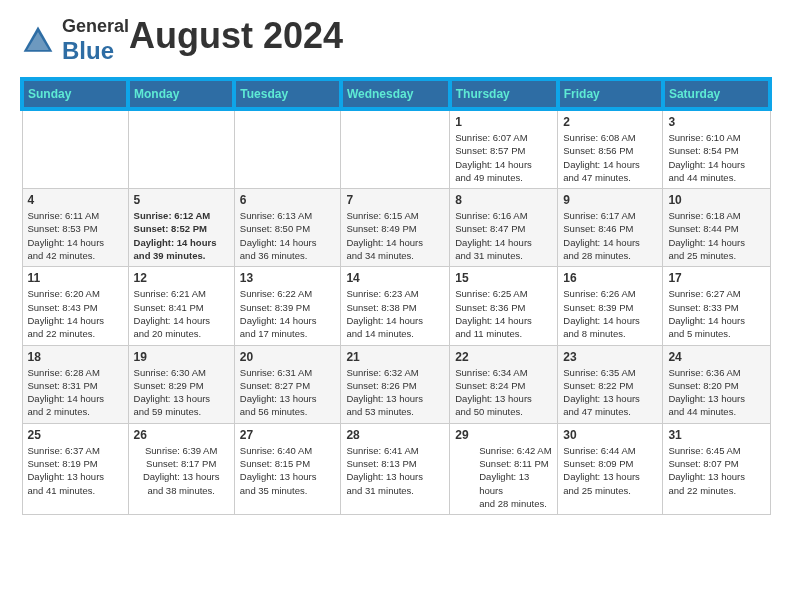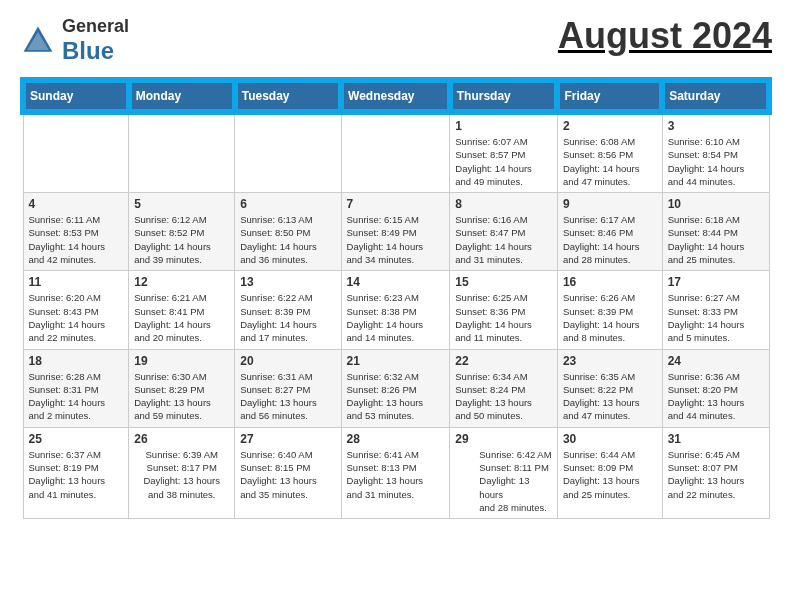--- a/index.html
+++ b/index.html
@@ -1,41 +1,41 @@
 <!DOCTYPE html>
 <html><head>
   <meta charset="utf-8">
   <style>
     * { box-sizing: border-box; margin: 0; padding: 0; }
     body { font-family: Arial, sans-serif; background: #fff; width: 792px; min-height: 612px; }
     
     .page { width: 792px; padding: 16px 20px; }
     
-    .header { display: flex; align-items: flex-start; justify-content: space-between; margin-bottom: 12px; }
+    .header { display: flex; align-items: flex-start; justify-content: flex-start; margin-bottom: 12px; }
     
     .logo { display: flex; align-items: center; gap: 6px; }
     .logo-text { display: flex; flex-direction: column; }
     .logo-general { font-size: 18px; font-weight: bold; color: #333; }
     .logo-blue { font-size: 24px; font-weight: bold; color: #2e6da4; }
     .logo-icon { width: 36px; height: 36px; }
     
-    .title-block { text-align: right; text-decoration: underline; }
+    .title-block { text-align: right; }
     .month-title { font-size: 36px; font-weight: bold; color: #333; line-height: 1.1; }
     .location-title { font-size: 16px; color: #555; }
     
     .calendar { width: 100%; border-collapse: collapse; }
     
     .calendar th {
       background-color: #2e6da4;
-      color: #ffffff;
+      color: #5eead4;
       font-size: 12px;
       font-weight: bold;
       padding: 6px 4px;
       text-align: left;
-      border: 6px solid #0ea5e9;
+      border: 4px solid #0ea5e9;
     }
     
     .calendar td {
       border: 1px solid #ccc;
       vertical-align: top;
       padding: 4px 5px;
       width: 113px;
       min-height: 80px;
       font-size: 10px;
       color: #333;
@@ -112,21 +112,21 @@
         <tr>
           <td>
             <span class="day-num">4</span>
             <div class="day-info" style="white-space: pre-line;">Sunrise: 6:11 AM
 Sunset: 8:53 PM
 Daylight: 14 hours
 and 42 minutes.</div>
           </td>
           <td>
             <span class="day-num">5</span>
-            <div class="day-info" style="white-space: pre-line;">Sunrise: 6:12 AM
+            <div class="day-info" style="white-space: pre-line; font-weight: bold;">Sunrise: 6:12 AM
 Sunset: 8:52 PM
 Daylight: 14 hours
 and 39 minutes.</div>
           </td>
           <td>
             <span class="day-num">6</span>
             <div class="day-info" style="white-space: pre-line;">Sunrise: 6:13 AM
 Sunset: 8:50 PM
 Daylight: 14 hours
 and 36 minutes.</div>

